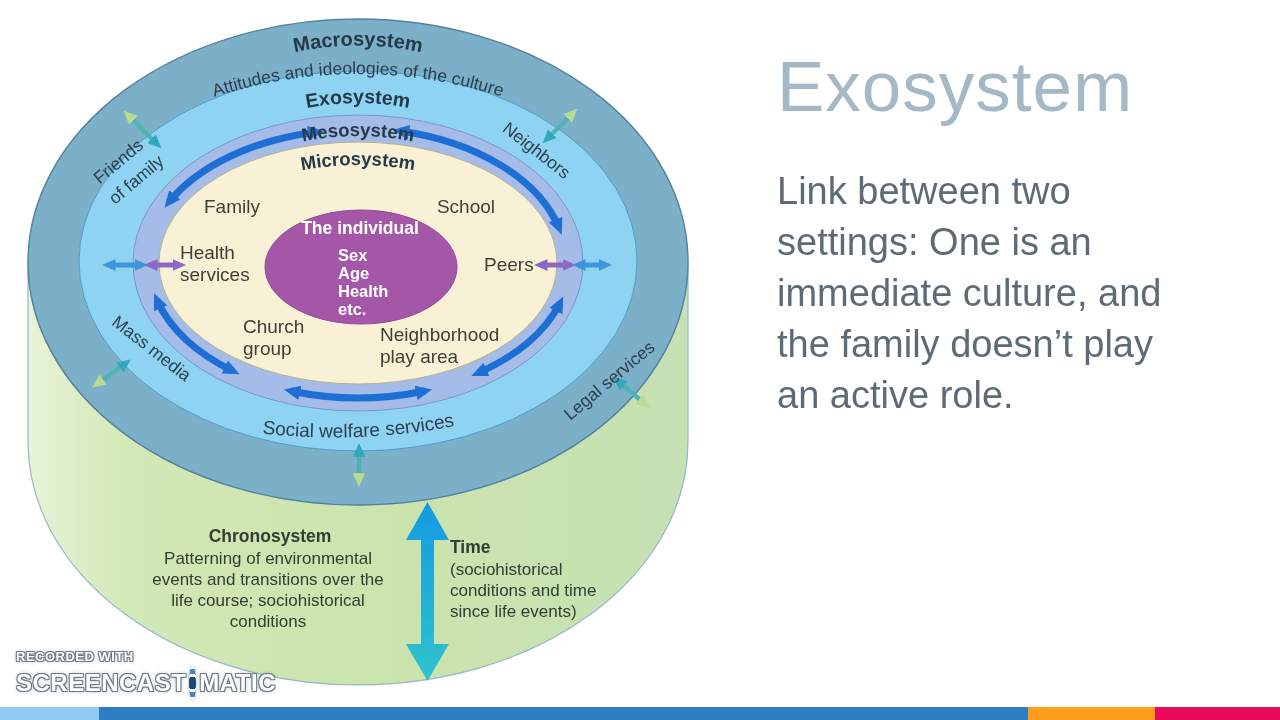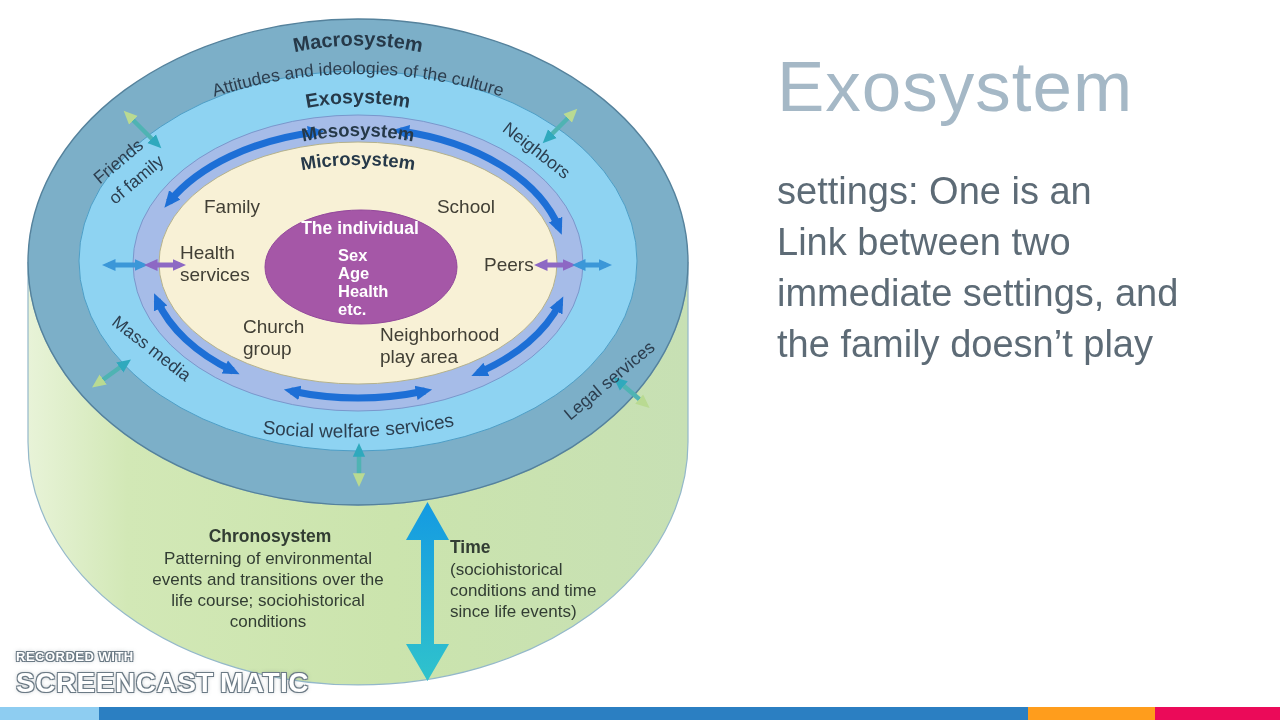--- a/index.html
+++ b/index.html
@@ -15,21 +15,21 @@
   .panel{position:absolute;left:775px;top:0;width:500px;}
   .slide-title{margin:0;position:absolute;left:2px;top:46px;width:490px;
       font-size:71px;font-weight:400;letter-spacing:1px;color:#a5b8c6;}
   .slide-body{position:absolute;left:2px;top:166px;width:495px;
       font-size:38px;line-height:51px;color:#5d6b76;}
 
   
   .watermark{position:absolute;left:16px;top:649px;width:260px;color:#fff;}
   .wm-top{font-size:13px;font-weight:bold;letter-spacing:.5px;
       text-shadow:-1px -1px 0 #6b7a85,1px -1px 0 #6b7a85,-1px 1px 0 #6b7a85,1px 1px 0 #6b7a85,0 0 4px rgba(80,95,105,.55);}
-  .wm-row{margin-top:2px;display:flex;align-items:center;font-size:28px;font-weight:bold;letter-spacing:.5px;
+  .wm-row{margin-top:2px;display:flex;align-items:center;font-size:24px;font-weight:bold;letter-spacing:.5px;
       text-shadow:-1px -1px 0 #6b7a85,1px -1px 0 #6b7a85,-1px 1px 0 #6b7a85,1px 1px 0 #6b7a85,0 0 4px rgba(80,95,105,.55);}
   .wm-logo{display:inline-block;width:34px;height:34px;margin:0 3px;border-radius:50%;
       background:radial-gradient(circle at 50% 50%,#1a4a70 0 6px,#ffffff 6px 9px,#3e86c2 9px 14px,#ffffff 14px 16px,rgba(255,255,255,0) 16px);
       box-shadow:0 0 3px rgba(80,95,105,.6);}
 
   
   .stripe{position:absolute;left:0;bottom:0;width:1280px;height:13px;display:flex;}
   .stripe .s1{width:99px;height:13px;}
   .stripe .s2{width:929px;height:13px;}
   .stripe .s3{width:127px;height:13px;}
@@ -162,24 +162,25 @@
       <text x="450" y="575">(sociohistorical</text>
       <text x="450" y="596">conditions and time</text>
       <text x="450" y="617">since life events)</text>
     </g>
   </svg>
   </div>
 
   <div class="panel">
     <h1 class="slide-title">Exosystem</h1>
     <div class="slide-body">
+      <div>Link between two</div>
       <div>settings: One is an</div>
-      <div>Link between two</div>
-      <div>immediate settings, and</div>
+      <div>immediate culture, and</div>
       <div>the family doesn’t play</div>
+      <div>an active role.</div>
     </div>
   </div>
 
   <div class="watermark">
     <div class="wm-top">RECORDED WITH</div>
     <div class="wm-row">
       <span>SCREENCAST</span>
       <span class="wm-logo"></span>
       <span>MATIC</span>
     </div>

